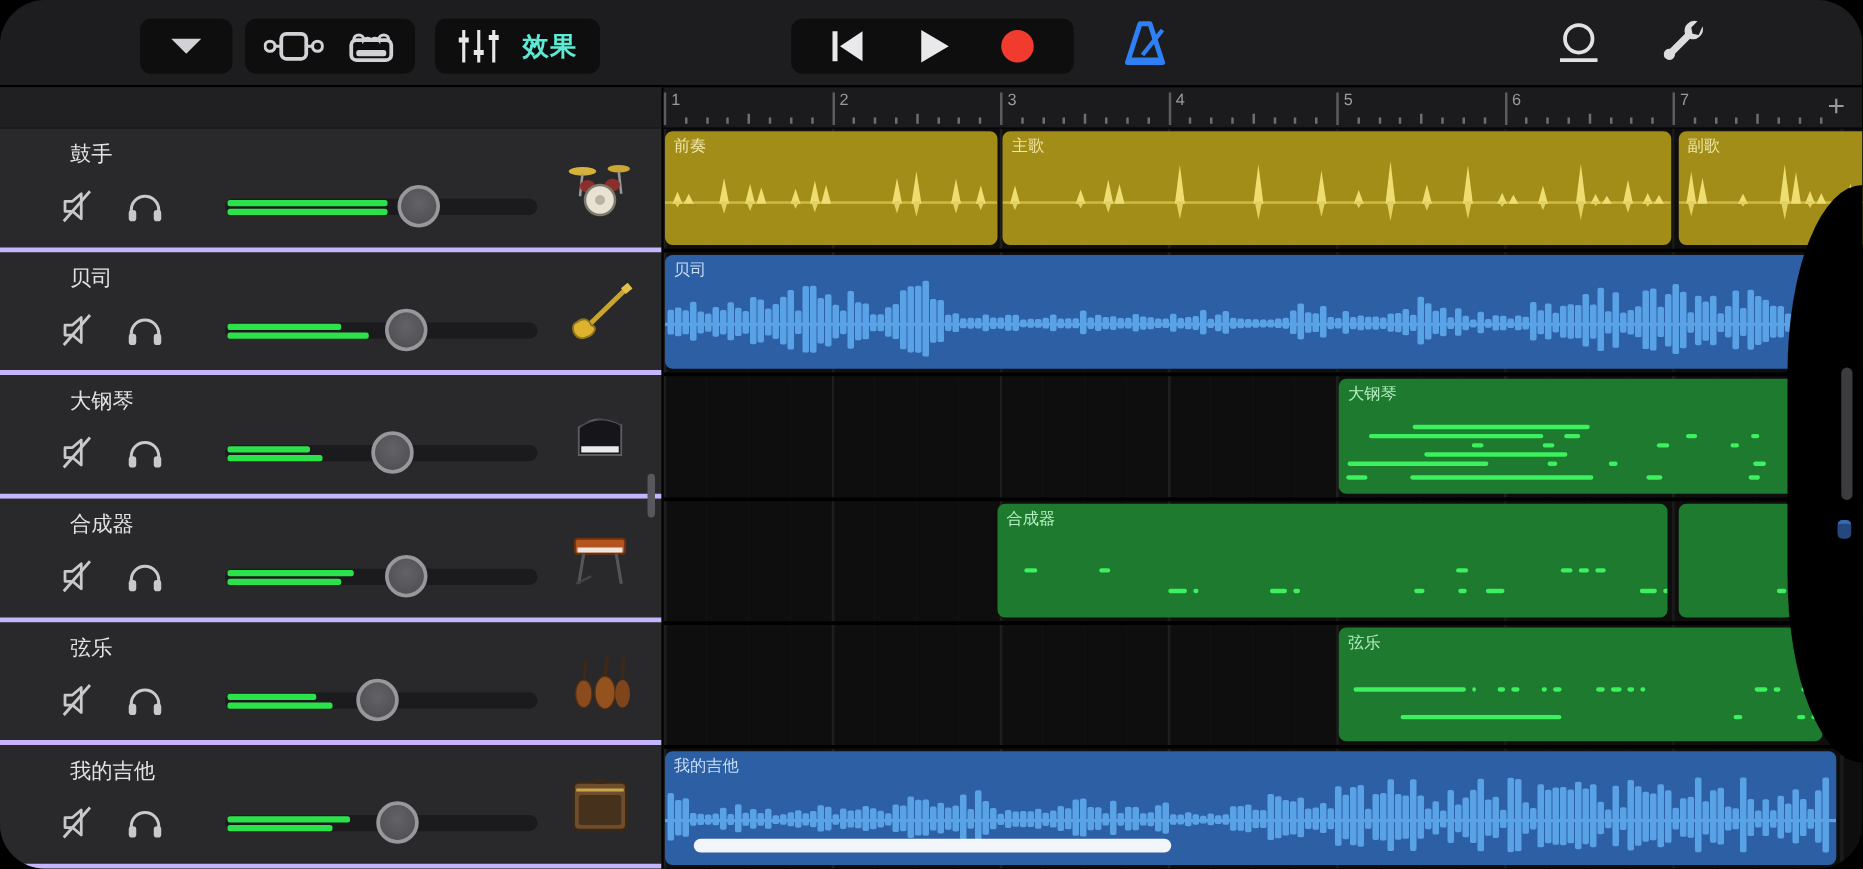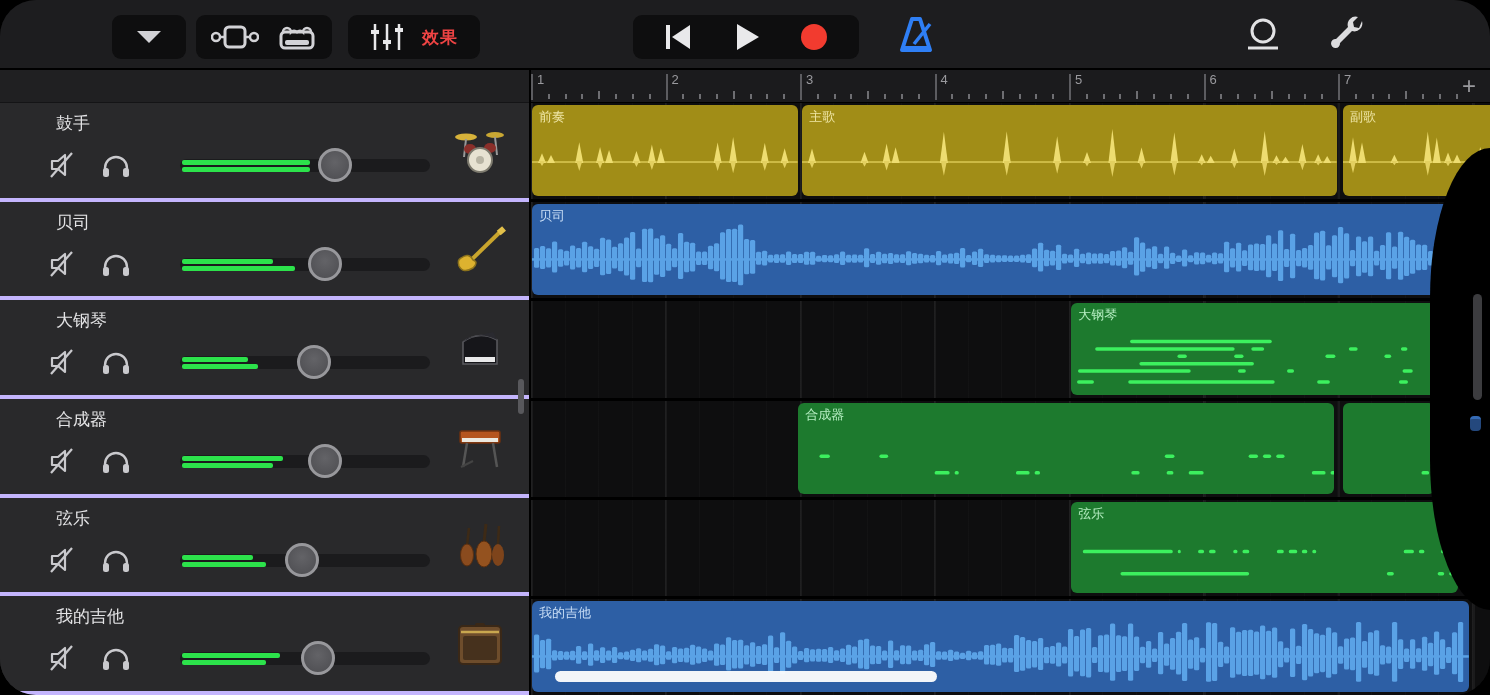--- a/index.html
+++ b/index.html
@@ -3,21 +3,21 @@
 <meta charset="utf-8">
 <style>
   html,body{margin:0;padding:0;background:#000;}
   *{box-sizing:border-box;}
   body{font-family:"Liberation Sans","DejaVu Sans",sans-serif;}
   .screen{position:relative;width:1490px;height:695px;background:#0b0b0c;border-radius:36px;overflow:hidden;}
   
   .toolbar{position:absolute;left:0;top:0;width:100%;height:70px;background:#1d1d1f;border-bottom:2px solid #000;}
   .tbtn{position:absolute;top:15px;height:44px;background:#0e0e0f;border-radius:9px;display:flex;align-items:center;justify-content:center;gap:18px;padding:0 16px;}
   .tbtn svg{display:block;}
-  .fx-label{color:#ef4444;font-size:17px;font-weight:bold;letter-spacing:1px;}
+  .fx-label{color:#5eead4;font-size:21px;font-weight:bold;letter-spacing:1px;}
   .bare-icon{position:absolute;top:15px;height:44px;display:flex;align-items:center;justify-content:center;}
   
   .main{position:absolute;top:70px;left:0;right:0;bottom:0;display:flex;}
   .headers{width:531px;background:#28282a;position:relative;border-right:2px solid #000;display:flex;flex-direction:column;}
   .corner{height:33px;background:#202022;border-bottom:1px solid #141416;}
   .hrow{flex:1;position:relative;border-bottom:4px solid #c4b5fd;background:#29292b;}
   .tname{position:absolute;left:56px;top:9px;font-size:17px;color:#e3e3e5;font-weight:500;}
   .ic-mute{position:absolute;left:48px;top:46px;}
   .ic-phones{position:absolute;left:101px;top:48px;}
   .slider{position:absolute;left:180px;top:48px;width:250px;height:28px;}

